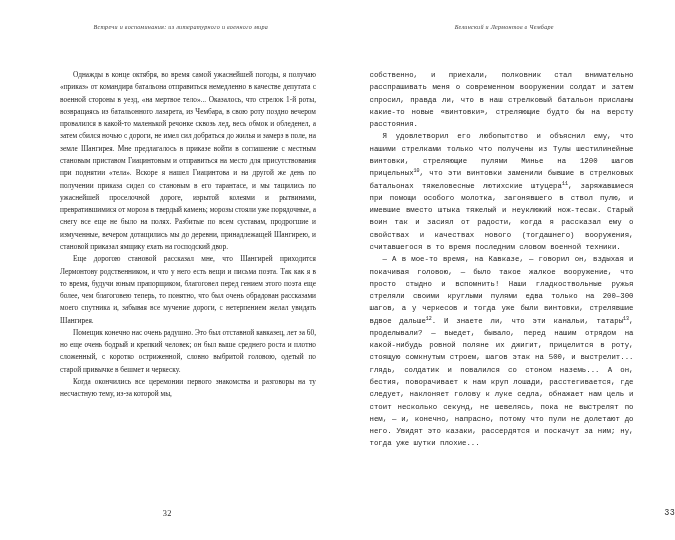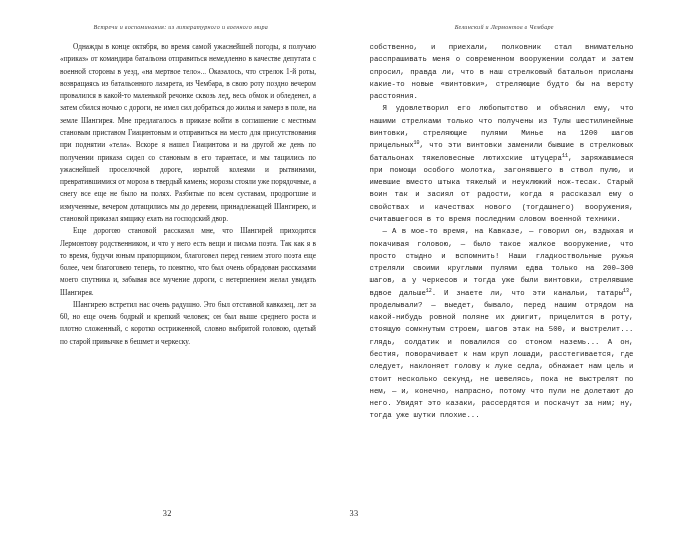--- a/index.html
+++ b/index.html
@@ -52,21 +52,21 @@
 
   .page-left .running-head {
     margin-left: -14px;
   }
 
   .page-right .running-head {
     margin-left: 4px;
   }
 
   .textblock {
-    margin-top: 9px;
+    margin-top: 37px;
     font-size: 7.35px;
     line-height: 12.28px;
     text-align: justify;
     text-justify: inter-word;
     color: #232323;
     hyphens: manual;
   }
 
   .page-left .textblock {
     width: 256px;
@@ -103,22 +103,23 @@
   .folio-left {
     left: 0;
     right: 0;
     text-align: center;
     margin-left: -3px;
   }
 
   .folio-right {
     left: 0;
     right: 0;
-    text-align: left;
+    text-align: right;
     margin-left: 12px;
+    font-family: Liberation Mono, monospace;
   }
 
   .gutter {
     position: absolute;
     left: 337px;
     top: 0;
     width: 1px;
     height: 540px;
     background: transparent;
   }
@@ -126,21 +127,22 @@
 </head>
 <body>
 
 <div class="spread">
 
   <div class="page page-left">
     <div class="running-head">Встречи и воспоминания: из литературного и военного мира</div>
     <div class="textblock">
         <p>Однажды в конце октября, во время самой ужаснейшей погоды, я получаю «приказ» от командира батальона отправиться немедленно в качестве депутата с военной стороны в уезд, «на мертвое тело»... Оказалось, что стрелок 1-й роты, возвращаясь из батальонного лазарета, из Чембара, в свою роту поздно вечером провалился в какой-то маленькой речонке сквозь лед, весь обмок и обледенел, а затем сбился ночью с дороги, не имел сил добраться до жилья и замерз в поле, на земле Шангирея. Мне предлагалось в приказе войти в соглашение с местным становым приставом Гиацинтовым и отправиться на место для присутствования при поднятии «тела». Вскоре я нашел Гиацинтова и на другой же день по получении приказа сидел со становым в его тарантасе, и мы тащились по ужаснейшей проселочной дороге, изрытой колеями и рытвинами, превратившимися от мороза в твердый камень; морозы стояли уже порядочные, а снегу все еще не было на полях. Разбитые по всем суставам, продрогшие и измученные, вечером дотащились мы до деревни, принадлежащей Шангирею, и становой приказал ямщику ехать на господский двор.</p>
         <p>Еще дорогою становой рассказал мне, что Шангирей приходится Лермонтову родственником, и что у него есть вещи и письма поэта. Так как я в то время, будучи юным прапорщиком, благоговел перед гением этого поэта еще более, чем благоговею теперь, то понятно, что был очень обрадован рассказами моего спутника и, забывая все мучение дороги, с нетерпением желал увидать Шангирея.</p>
-        <p>Шангирею встретил нас очень радушно. Это был отставной кавказец, лет за 60, но еще очень бодрый и крепкий человек; он был выше среднего роста и плотно сложенный, с коротко остриженной, словно выбритой головою, одетый по старой привычке в бешмет и черкеску.</p>
+        <p>Помещик конечно нас очень радушно. Это был отставной кавказец, лет за 60, но еще очень бодрый и крепкий человек; он был выше среднего роста и плотно сложенный, с коротко остриженной, словно выбритой головою, одетый по старой привычке в бешмет и черкеску.</p>
+        <p>Когда окончились все церемонии первого знакомства и разговоры на ту несчастную тему, из-за которой мы,</p>
       </div>
     <div class="folio folio-left">32</div>
   </div>
 
   <div class="gutter"></div>
 
   <div class="page page-right">
     <div class="running-head">Белинский и Лермонтов в Чембаре</div>
     <div class="textblock">
         <p class="no-indent">собственно, и приехали, полковник стал внимательно расспрашивать меня о современном вооружении солдат и затем спросил, правда ли, что в наш стрелковый батальон присланы какие-то новые «винтовки», стреляющие будто бы на версту расстояния.</p>

